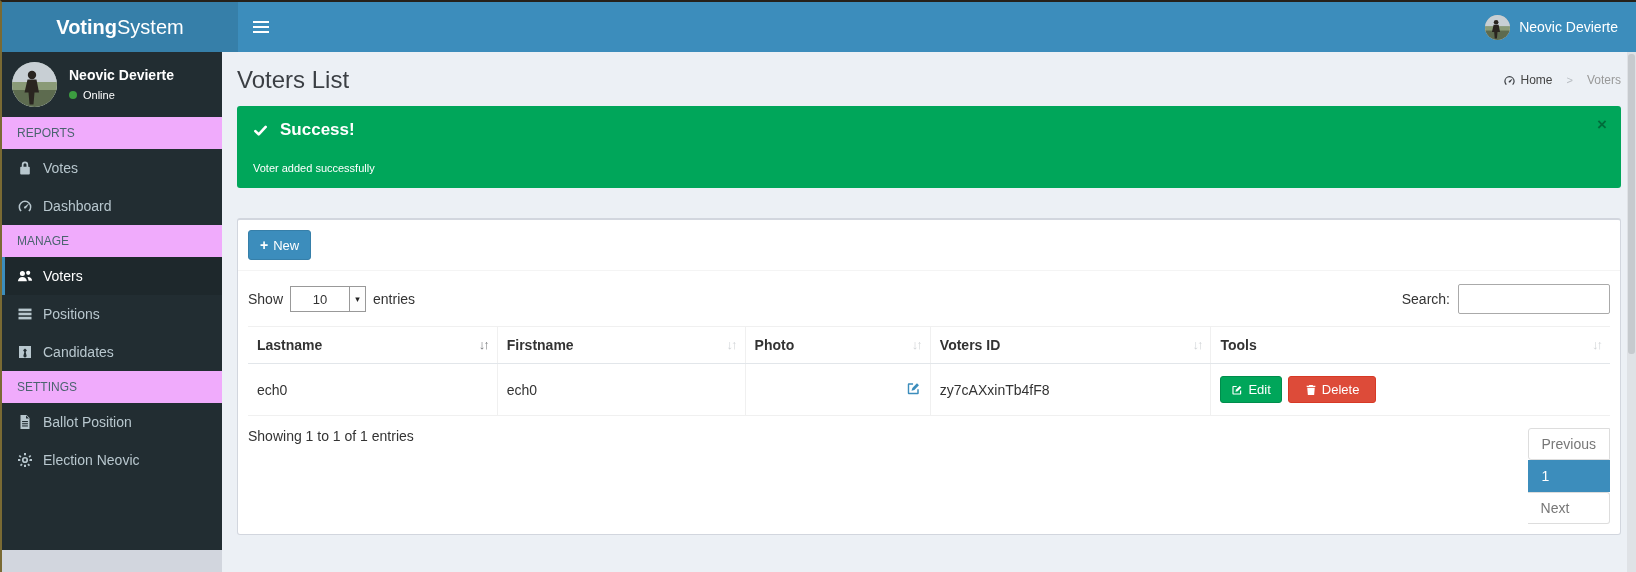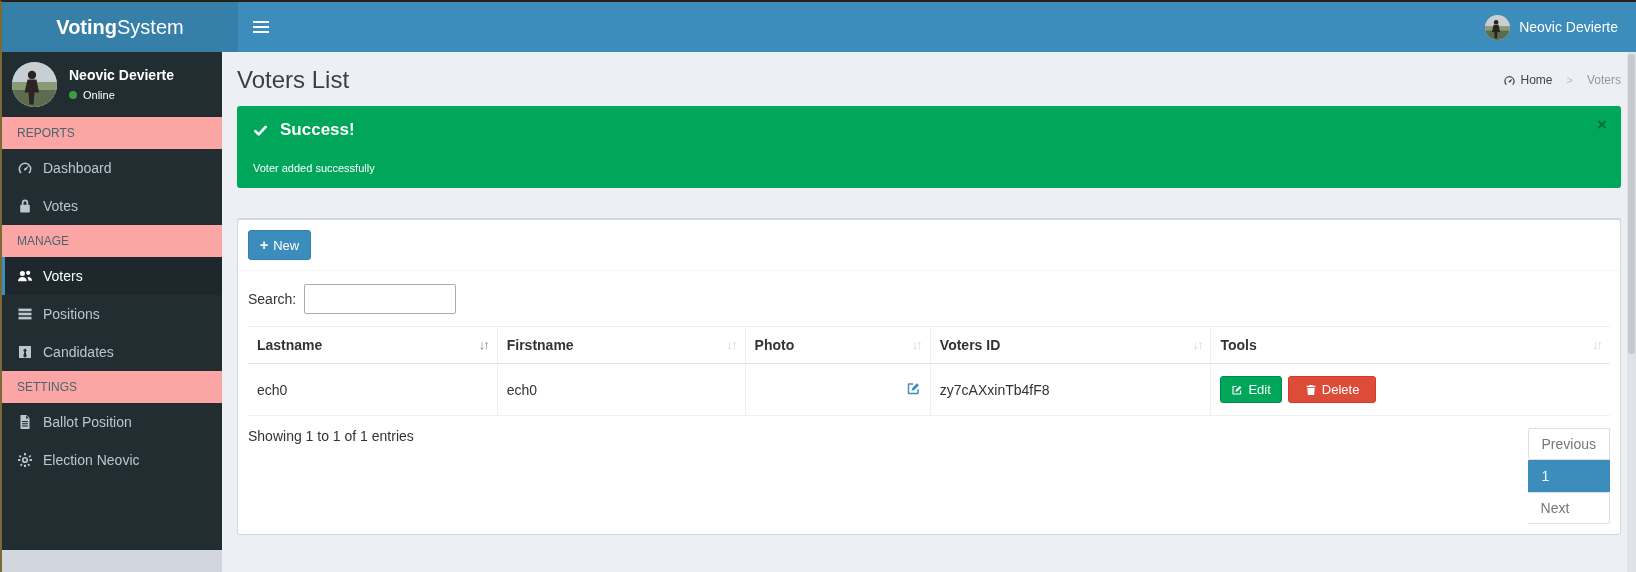--- a/index.html
+++ b/index.html
@@ -24,21 +24,21 @@
   .avatar.sm{ width:25px; height:25px; }
   .avatar.lg{ width:45px; height:45px; }
 
   
   .sidebar{ position:absolute; left:0; top:50px; width:220px; height:498px; background:#222d32; }
   .sidebar-strip{ position:absolute; left:0; top:548px; width:220px; height:24px; background:#d2d6de; }
   .user-panel{ display:flex; gap:12px; padding:10px; align-items:flex-start; }
   .user-panel .uname{ color:#fff; font-size:14px; font-weight:600; margin-top:5px; }
   .user-panel .ustatus{ color:#fff; font-size:11px; margin-top:6px; display:flex; align-items:center; gap:6px;text-align:center; }
   .dot{ width:8px; height:8px; border-radius:50%; background:#3c9d40; display:inline-block; }
-  .menu-header{ background:#fca5a5; color:#4b646f; font-size:12px; padding:9px 15px; }
+  .menu-header{ background:#f0abfc; color:#4b646f; font-size:12px; padding:9px 15px; }
   .menu-item{ display:flex; align-items:center; gap:10px; padding:11px 15px 11px 12px;
               color:#b8c7ce; font-size:14px; cursor:pointer; border-left:3px solid transparent; }
   .menu-item.active{ background:#1e282c; color:#fff; border-left-color:#3c8dbc; }
   .mi{ width:16px; height:16px; flex:0 0 16px; }
   .mi svg{ width:16px; height:16px; display:block; fill:currentColor; }
 
   
   .content{ margin-left:220px; height:522px; background:#ecf0f5; padding:12px 15px 0 15px; }
   .content-header{ display:flex; justify-content:space-between; align-items:center; padding:2px 0 12px 0; }
   .page-title{ font-size:24px; font-weight:400; color:#3b3f44; }
@@ -154,35 +154,35 @@
           <span>Online</span>
         </div>
       </div>
     </div>
 
     <div class="menu-header">REPORTS</div>
 
     <div class="menu-item">
       <span class="mi">
         <svg viewBox="0 0 16 16">
+            <path d="M8 1.5A3.2 3.2 0 0 0 4.8 4.7V7h1.7V4.7a1.5 1.5 0 0 1 3 0V7h1.7V4.7A3.2 3.2 0 0 0 8 1.5z"></path>
+            <rect x="3.2" y="6.8" width="9.6" height="7.7" rx="1"></rect>
+          </svg>
+      </span>
+      <span>Votes</span>
+    </div>
+
+    <div class="menu-item">
+      <span class="mi">
+        <svg viewBox="0 0 16 16">
             <path d="M8 2.6a6.4 6.4 0 0 0-6.4 6.4c0 1.8.75 3.45 1.95 4.6l1.1-1.1A4.9 4.9 0 0 1 3.1 9a4.9 4.9 0 1 1 9.8 0c0 1.37-.57 2.6-1.55 3.5l1.1 1.1A6.36 6.36 0 0 0 14.4 9 6.4 6.4 0 0 0 8 2.6z"></path>
             <path d="M7 10a1.4 1.4 0 0 0 2 0c.55-.55 3.1-4.6 3.1-4.6S8.05 7.95 7.5 8.5A1.4 1.4 0 0 0 7 10z"></path>
           </svg>
       </span>
       <span>Dashboard</span>
-    </div>
-
-    <div class="menu-item">
-      <span class="mi">
-        <svg viewBox="0 0 16 16">
-            <path d="M8 1.5A3.2 3.2 0 0 0 4.8 4.7V7h1.7V4.7a1.5 1.5 0 0 1 3 0V7h1.7V4.7A3.2 3.2 0 0 0 8 1.5z"></path>
-            <rect x="3.2" y="6.8" width="9.6" height="7.7" rx="1"></rect>
-          </svg>
-      </span>
-      <span>Votes</span>
     </div>
 
     <div class="menu-header">MANAGE</div>
 
     <div class="menu-item active">
       <span class="mi">
         <svg viewBox="0 0 16 16">
             <circle cx="5.4" cy="5.6" r="2.5"></circle>
             <path d="M.9 13.3c0-2.5 2-4.4 4.5-4.4s4.5 1.9 4.5 4.4z"></path>
             <circle cx="11.2" cy="4.8" r="2.1"></circle>
@@ -273,20 +273,28 @@
     <div class="box">
       <div class="box-header">
         <button class="btn btn-new">
           <span class="plus">+</span>
             <span>New</span>
         </button>
       </div>
       <div class="box-body">
 
         <div class="controls">
+          <div class="length">
+            <span>Show</span>
+            <span class="select">
+              <span class="val">10</span>
+              <span class="arrow">▾</span>
+            </span>
+            <span>entries</span>
+          </div>
           <div class="searchbar">
             <span>Search:</span>
             <input type="text" value="" style="">
           </div>
         </div>
 
         <table>
           <thead>
             <tr>
               <th class="col-last">

